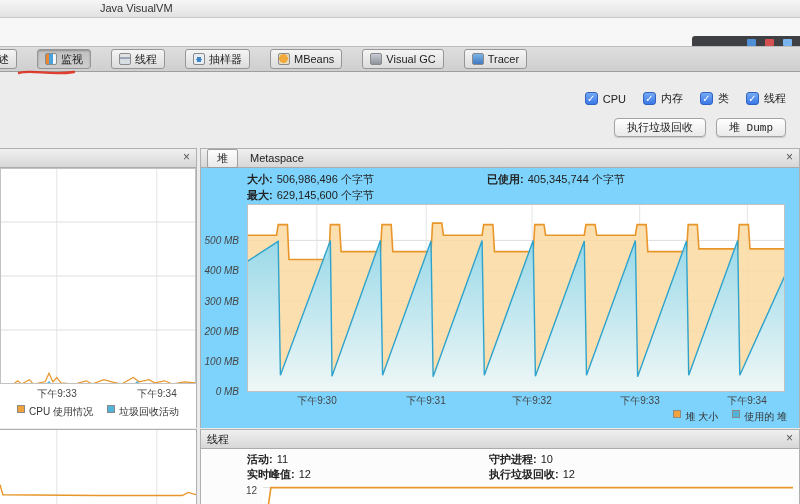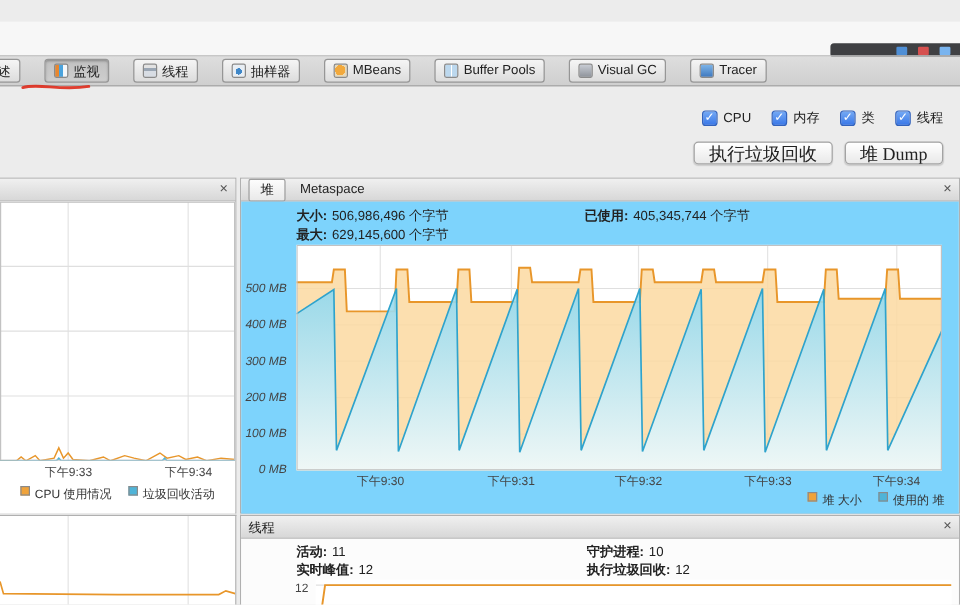--- a/index.html
+++ b/index.html
@@ -44,22 +44,22 @@
   
   .filters{position:absolute;top:91px;right:14px;display:flex;gap:17px;align-items:center;}
   .chk{display:inline-flex;align-items:center;gap:5px;cursor:default;}
   .chk .box{width:13px;height:13px;border-radius:3px;box-sizing:border-box;
             background:linear-gradient(#74a9f4,#3a78e8);border:1px solid #3162bd;
             color:#fff;font-size:10px;line-height:11px;text-align:center;}
 
   
   .actionrow{position:absolute;top:118px;right:14px;display:flex;gap:10px;}
   .btn{height:19px;padding:0 12px;border:1px solid #a3a3a3;border-radius:4px;
-       background:linear-gradient(#ffffff,#e9e9e9);font-size:15px;color:#222;
-       font-family:Liberation Serif, serif;box-shadow:0 1px 1px rgba(0,0,0,.14);}
+       background:linear-gradient(#ffffff,#e9e9e9);font-size:11px;color:#222;
+       font-family:Liberation Mono, monospace;box-shadow:0 1px 1px rgba(0,0,0,.14);}
 
   
   .panel{position:absolute;background:#fcfcfc;border:1px solid #b0b0b0;box-sizing:border-box;}
   .phead{height:18px;background:linear-gradient(#f0f0f0,#d7d7d7);border-bottom:1px solid #ababab;
          position:relative;display:flex;align-items:center;padding:0 6px;}
   .pclose{position:absolute;right:3px;top:0px;width:13px;text-align:center;color:#555;
           font-size:12px;line-height:17px;cursor:default;}
   .htab{padding:1px 9px;margin-right:2px;font-size:11px;border:1px solid transparent;border-radius:2px;}
   .htab.selected{background:linear-gradient(#fdfdfd,#e9e9e9);border-color:#9f9f9f;}
 
@@ -93,20 +93,23 @@
   .th-plot{position:absolute;left:62px;top:34px;width:530px;height:27px;overflow:hidden;background:#fff;}
 
   
   .llpanel{left:-1px;top:429px;width:198px;height:80px;background:#fff;border-bottom:none;}
 </style>
 </head>
 <body>
 
 <div id="app">
 
+  <div class="titlebar">
+    <span class="wt">Java VisualVM</span>
+  </div>
 
   <div class="upperarea"></div>
 
   <div class="deskstrip">
     <span class="ds-icon ds-blue"></span>
     <span class="ds-icon ds-red"></span>
     <span class="ds-icon ds-blue2"></span>
   </div>
 
   <div class="tabbar">
@@ -121,24 +124,20 @@
       <span class="ticon i-threads"></span>
       <span>线程</span>
     </div>
     <div class="tab">
       <span class="ticon i-sampler"></span>
       <span>抽样器</span>
     </div>
     <div class="tab">
       <span class="ticon i-mbeans"></span>
       <span>MBeans</span>
-    </div>
-    <div class="tab">
-      <span class="ticon i-buffer"></span>
-      <span>Buffer Pools</span>
     </div>
     <div class="tab">
       <span class="ticon i-visualgc"></span>
       <span>Visual GC</span>
     </div>
     <div class="tab">
       <span class="ticon i-tracer"></span>
       <span>Tracer</span>
     </div>
   </div>

